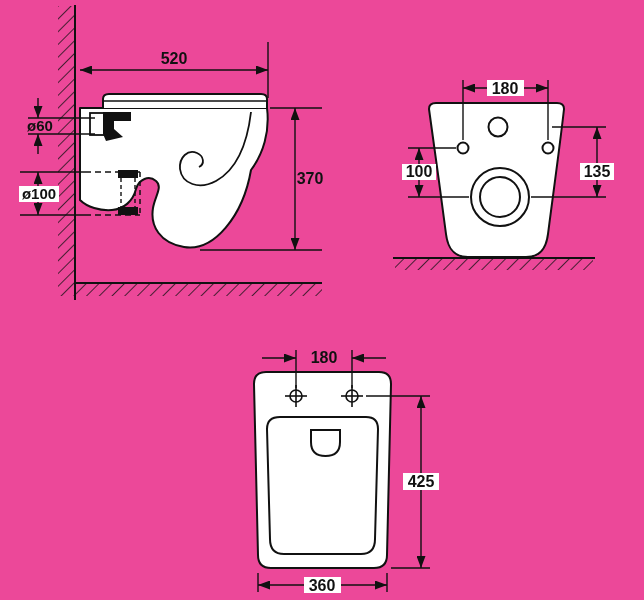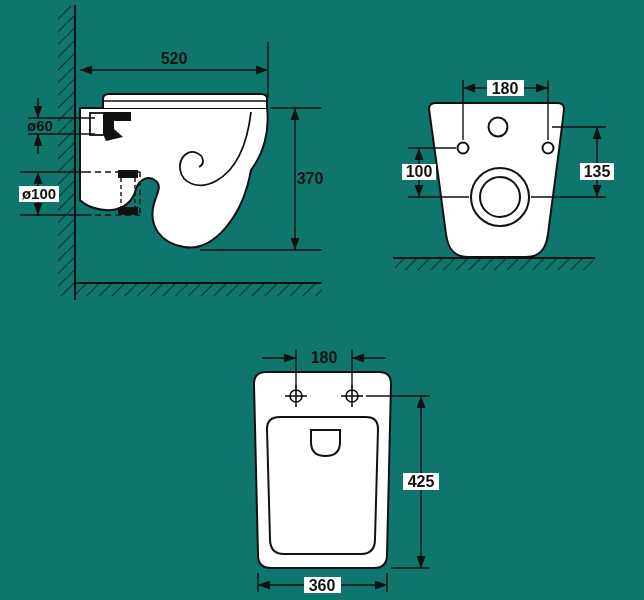--- a/index.html
+++ b/index.html
@@ -1,16 +1,16 @@
 <!DOCTYPE html>
 <html><head>
 <meta charset="utf-8">
 <style>
   html,body{margin:0;padding:0;background:#ffffff;}
-  .canvas{position:relative;width:644px;height:600px;background:#0f766e;overflow:hidden;
+  .canvas{position:relative;width:644px;height:600px;background:#ec4899;overflow:hidden;
           font-family:"Liberation Sans",sans-serif;}
   svg{display:block;}
   text{font-family:"Liberation Sans",sans-serif;font-weight:bold;font-size:15px;fill:#111;}
   .lbl-big{font-size:16px;}
 </style>
 </head>
 <body>
 
 <div class="canvas">
 <svg width="644" height="600" viewBox="0 0 644 600">

